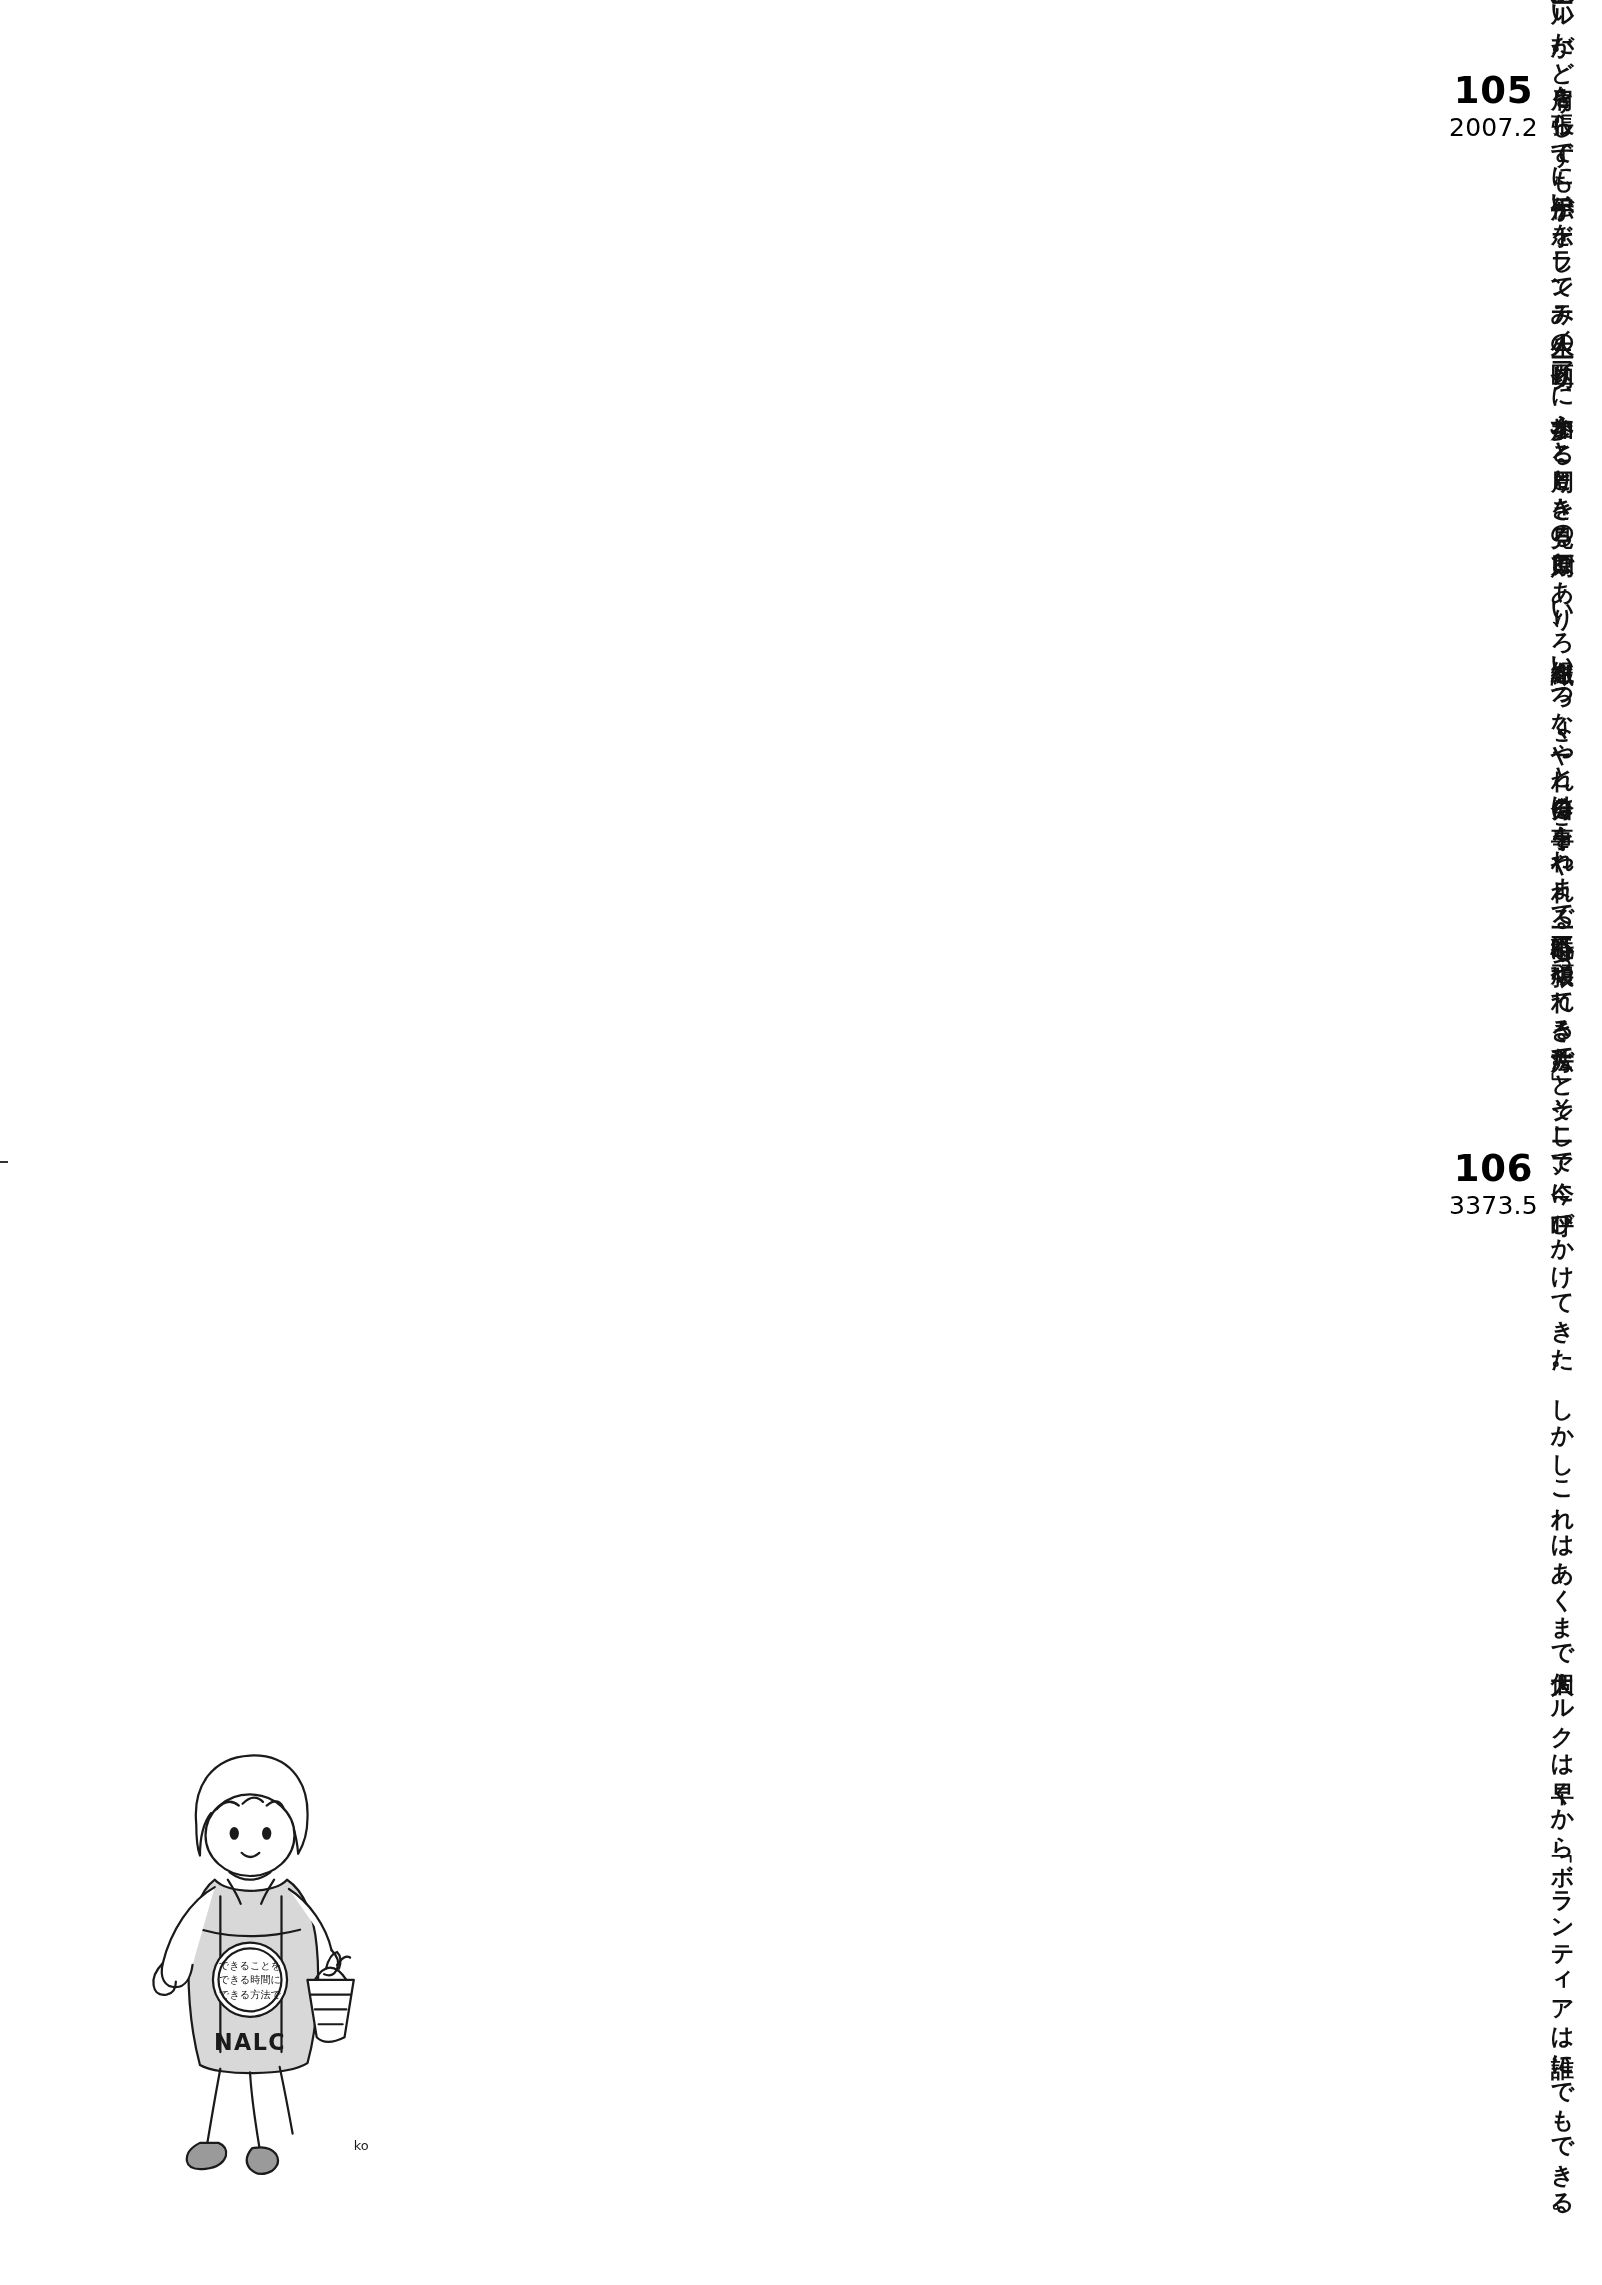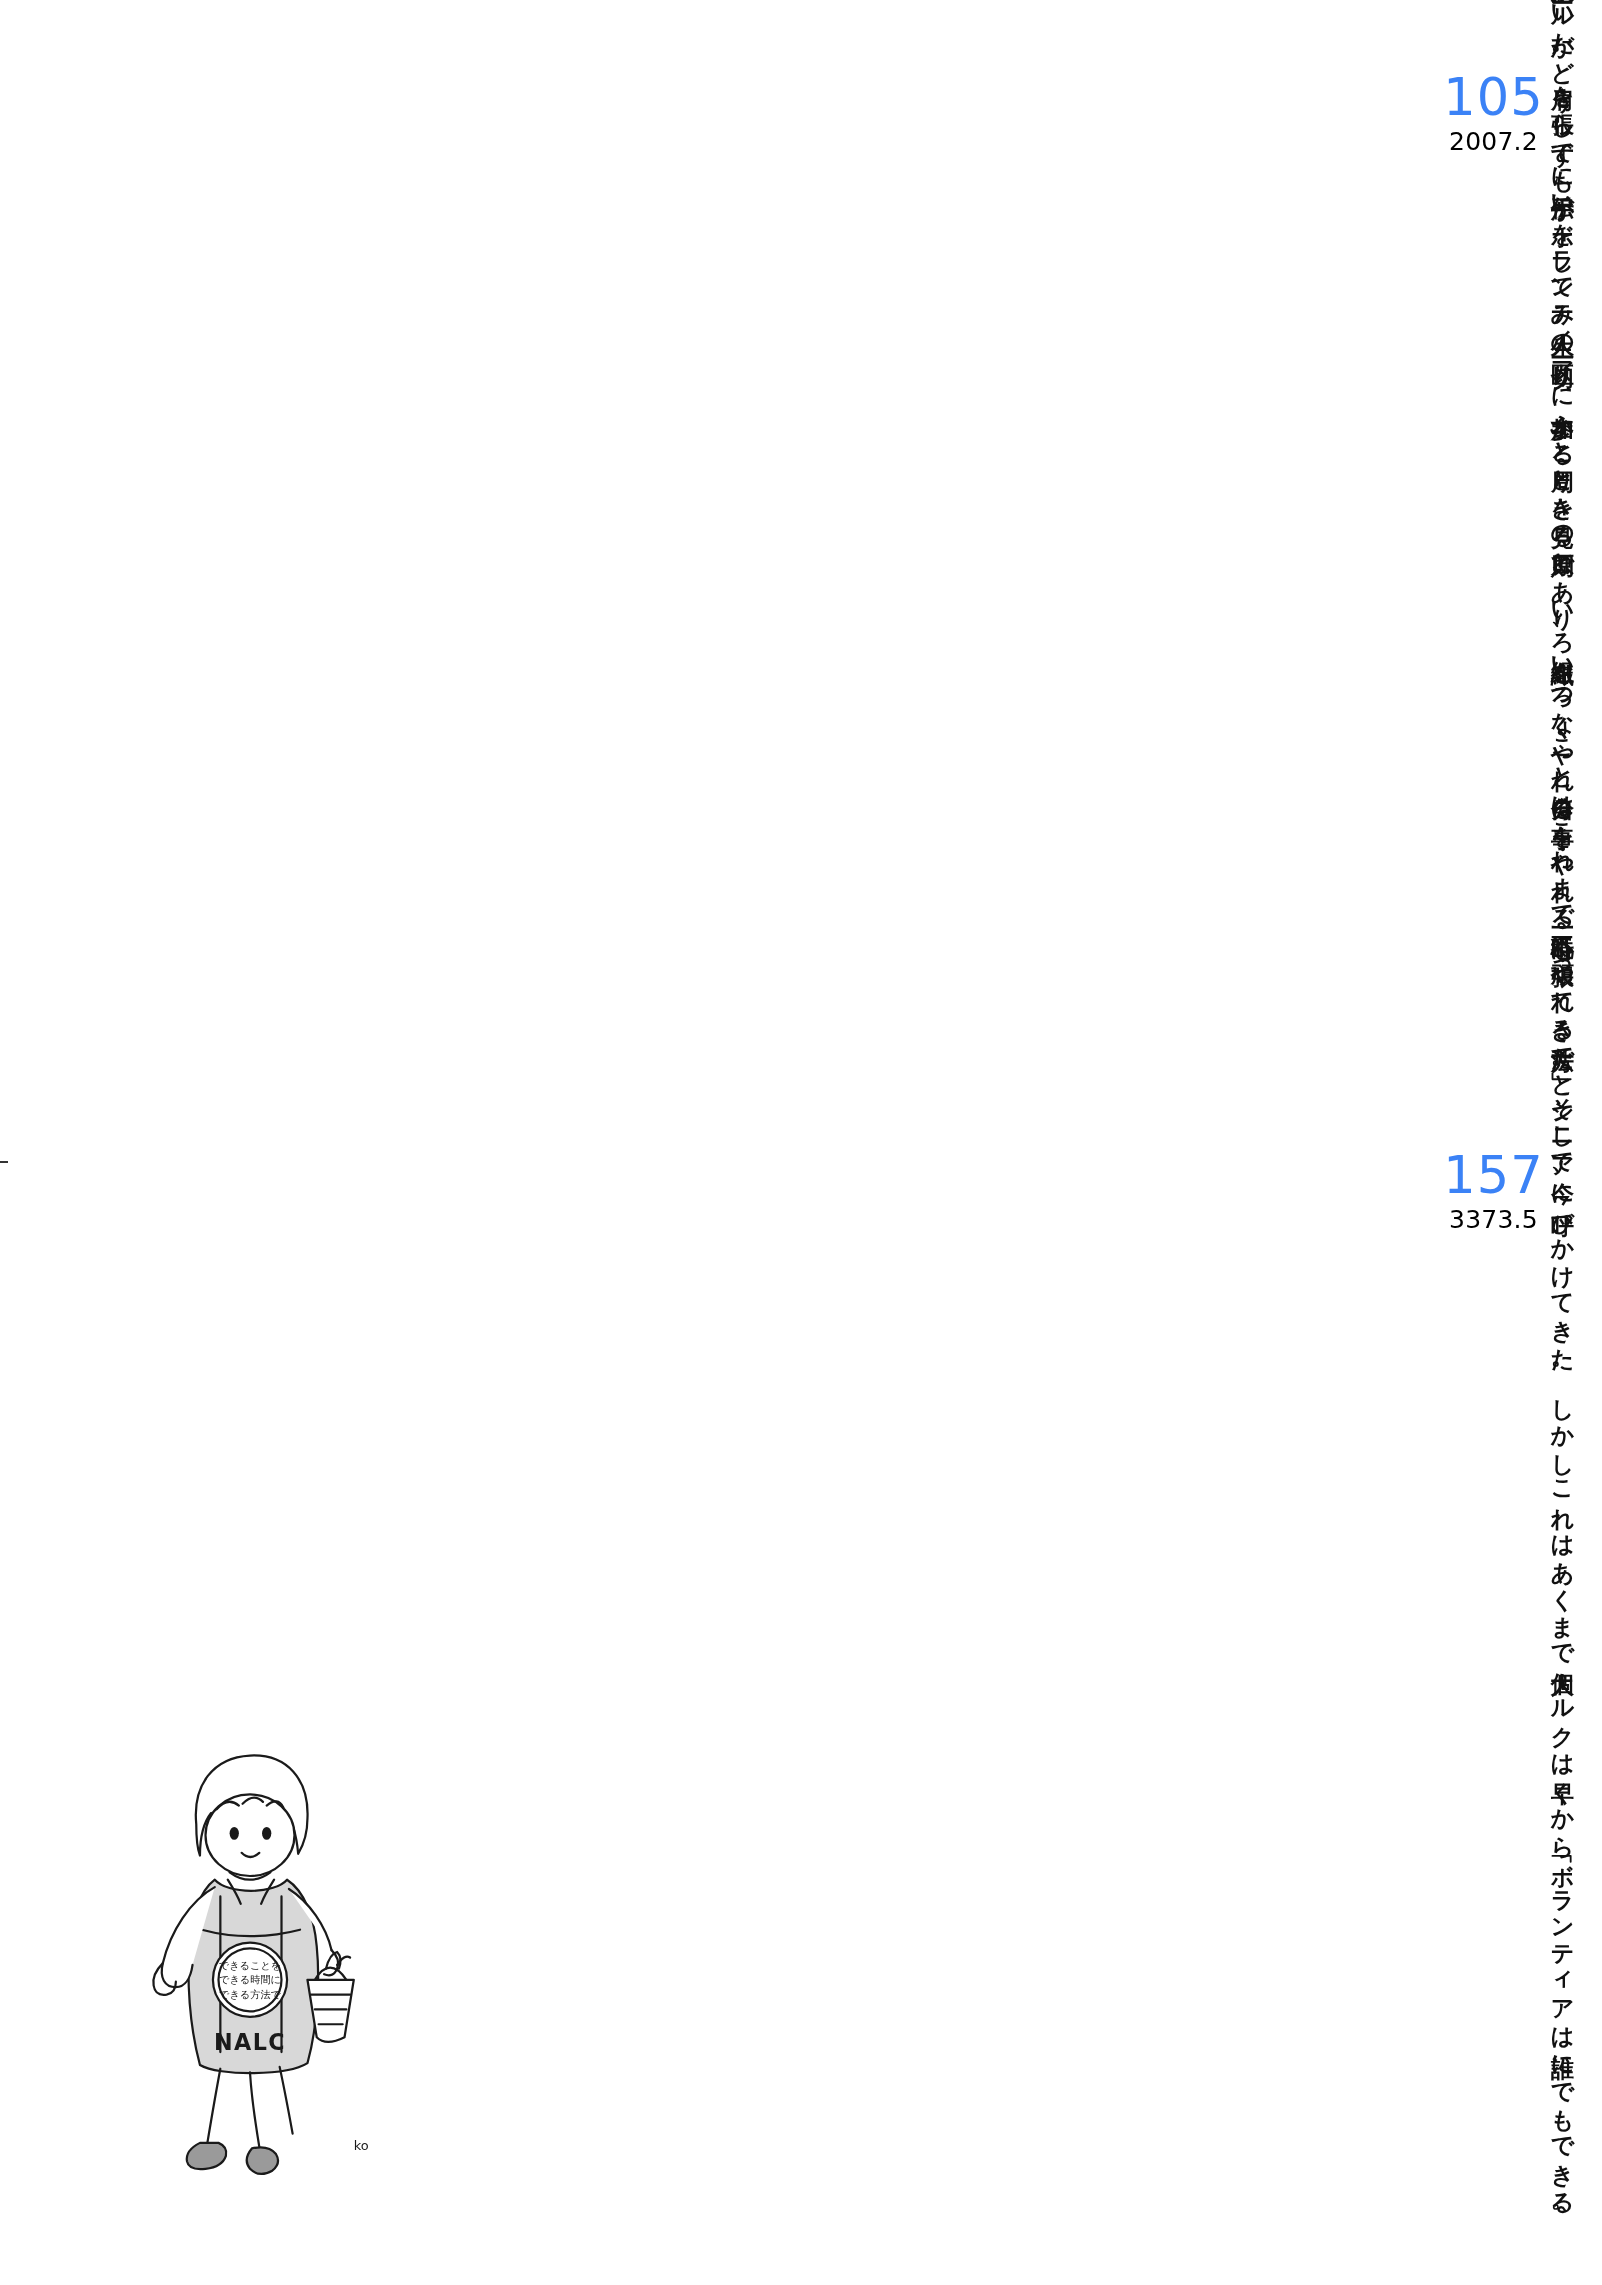--- a/index.html
+++ b/index.html
@@ -51,23 +51,23 @@
   }
 
   
   .head {
     position: absolute;
     writing-mode: horizontal-tb;
     text-align: center;
   }
   .head .num {
     font-family: "DejaVu Sans", "Liberation Sans", sans-serif;
-    font-size: 51px;
-    font-weight: 400;
-    color: #3b82f6;
+    font-size: 37px;
+    font-weight: 700;
+    color: #000000;
     letter-spacing: 0.02em;
     line-height: 1;
   }
   .head .date {
     font-family: "DejaVu Sans", "Liberation Sans", sans-serif;
     font-size: 25px;
     color: #000000;
     margin-top: 5.6px;
     line-height: 1;
     letter-spacing: 0.01em;
@@ -118,21 +118,21 @@
   </div>
 
   <div class="article" style="right:28px; top:186px; height:1002px;">
     <div class="col">自分はこれまで一心不乱に頑張ってきた。そして今、</div>
     <div class="col">人生の一区切り、ふと周りを見ると、いろいろなこと</div>
     <div class="col">で困っている人がいた。肩を張らずに手伝いをしてみ</div>
 
   </div>
 
   <div class="head" style="right:54px; top:1150px; width:111px;">
-    <div class="num">157</div>
+    <div class="num">106</div>
     <div class="date">3373.5</div>
   </div>
 
   <div class="article" style="right:28px; top:1261px; height:965px;">
     <div class="col short">ナルクは早くから「ボランティアは誰にでもできる。</div>
     <div class="col short">やれる事を・やれる時に・やれる方法で」とシニアに呼びかけてきた。しかしこれはあくまで個人</div>
     <div class="col short">がボランティアに参加するときの原則であり、組織をつく</div>
     <div class="col short">って動くときは、理念や目標、運営のルールがどうしても</div>
 
   </div>

